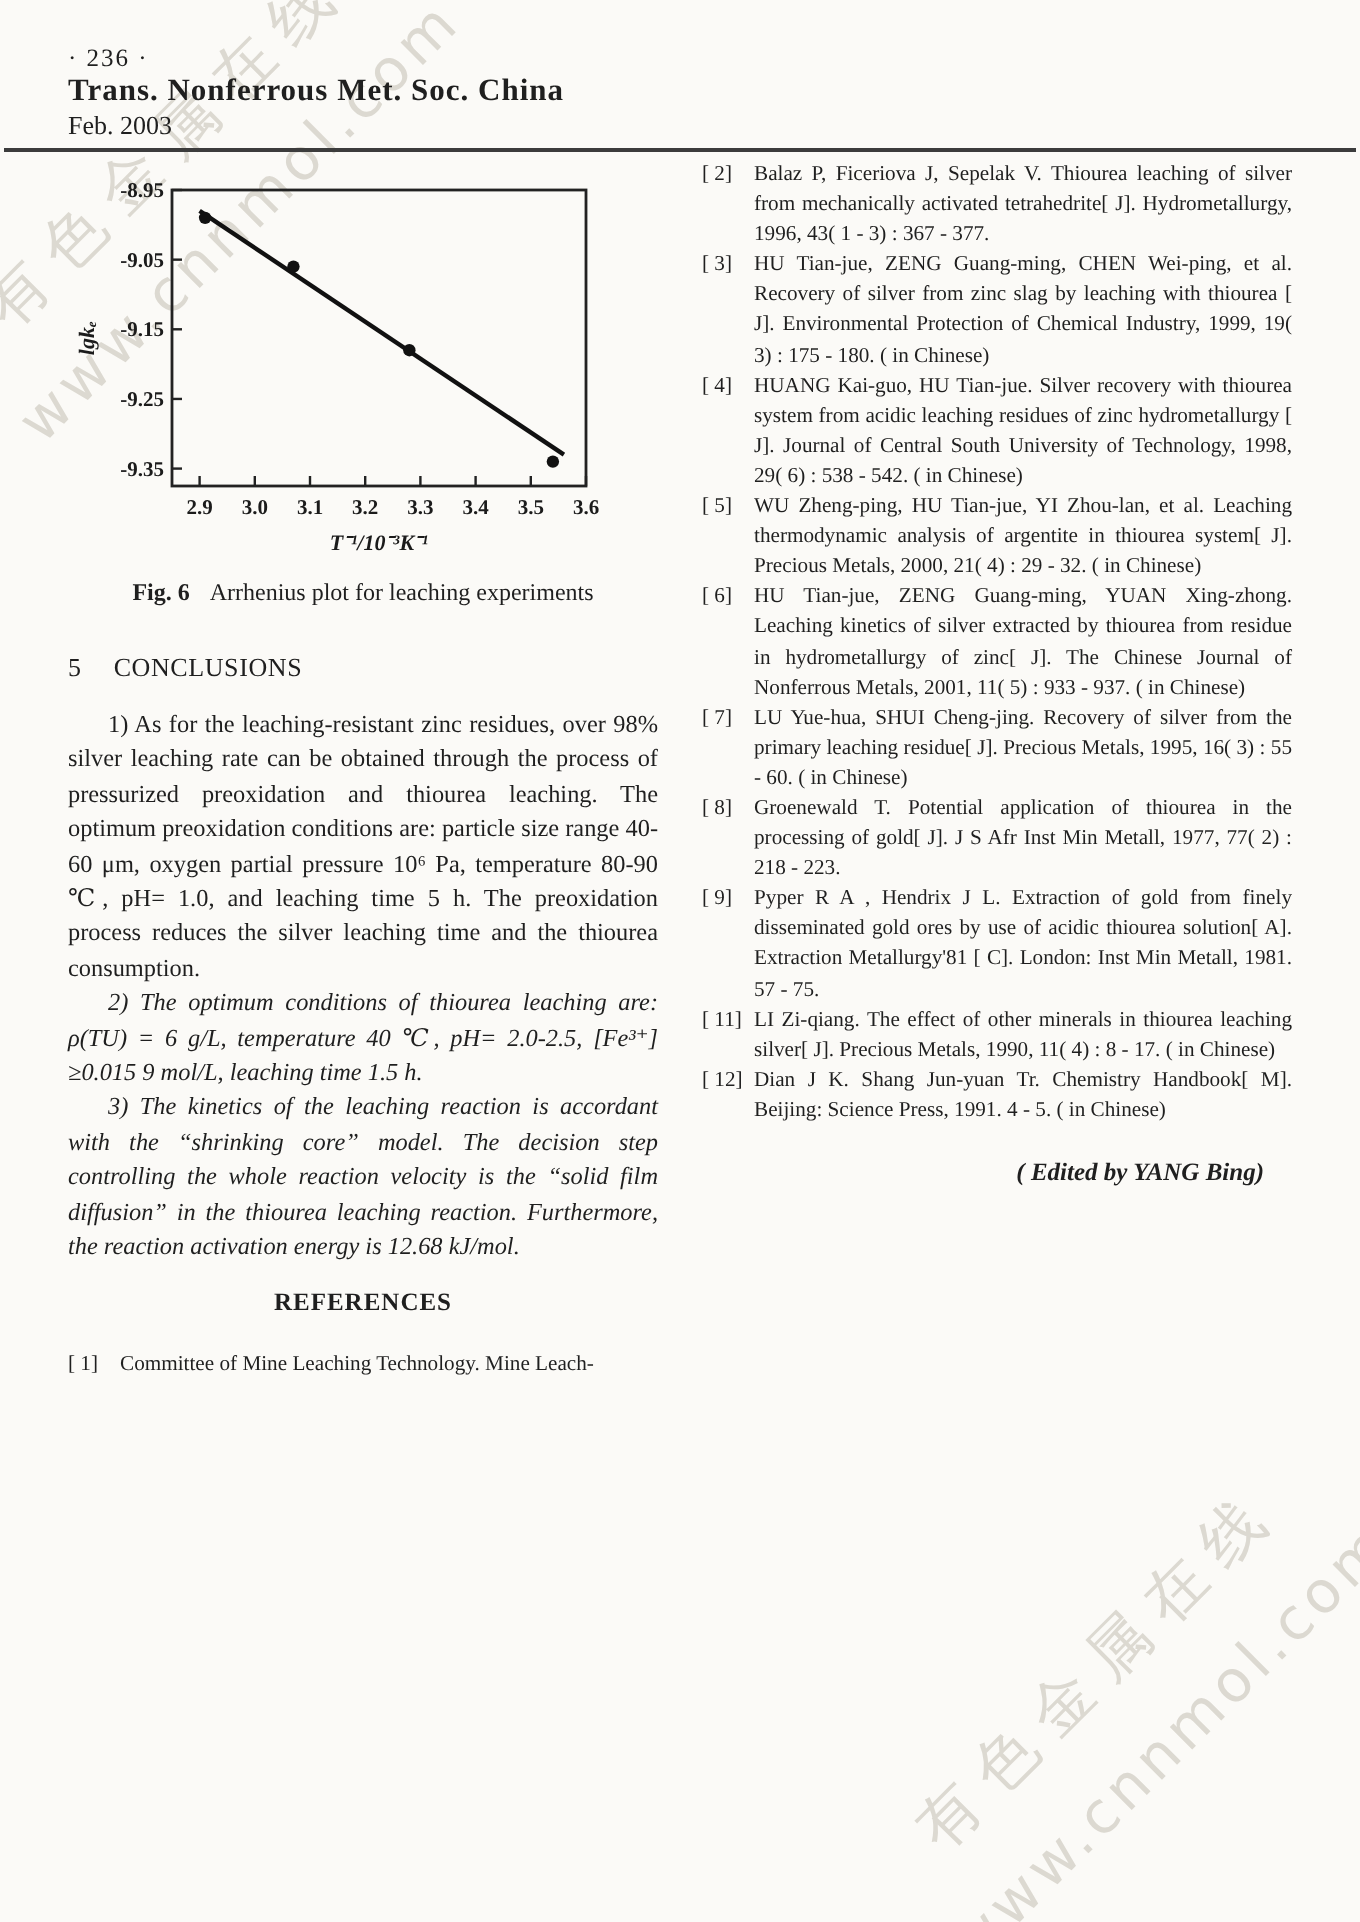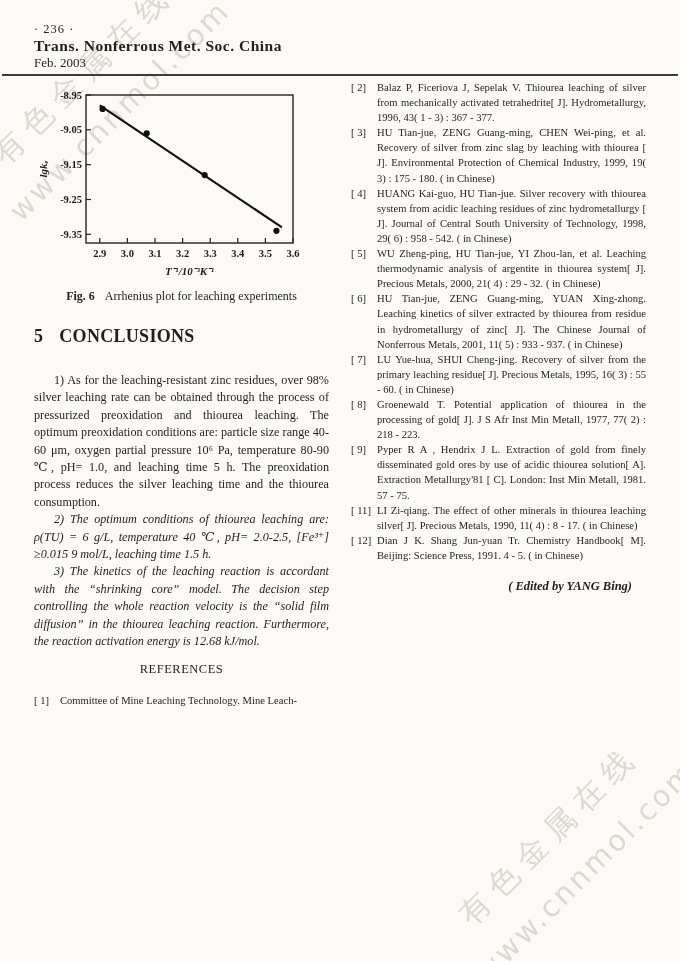--- a/index.html
+++ b/index.html
@@ -28,27 +28,27 @@
 
   
   .figure{margin-top:7px;}
   svg{display:block;}
   .tick{font:bold 10.5px "Liberation Serif",serif;fill:#1b1b1b;}
   .axis-label{font:italic bold 11px "Liberation Serif",serif;fill:#1b1b1b;}
   .caption{text-align:center;font-size:12px;margin-top:6px;}
   .caption b{margin-right:10px;}
 
   
-  .sec-heading{margin-top:22px;font-size:18px;font-weight:bold;letter-spacing:.3px;}
+  .sec-heading{margin-top:22px;font-size:13px;font-weight:normal;letter-spacing:.3px;}
   .sec-heading .secnum{margin-right:16px;}
-  .para{margin-top:25px;font-size:12.2px;line-height:17.4px;text-align:justify;text-indent:20px;}
+  .para{margin-top:12px;font-size:12.2px;line-height:17.4px;text-align:justify;text-indent:20px;}
   .para + .para{margin-top:0;font-style:italic;}
 
   
-  .ref-heading{margin-top:11px;text-align:center;font-size:12.5px;font-weight:normal;letter-spacing:.5px;}
+  .ref-heading{margin-top:11px;text-align:center;font-size:12.5px;font-weight:bold;letter-spacing:.5px;}
   .ref{display:flex;font-size:10.6px;line-height:15.1px;}
   .ref + .ref{margin-top:0;}
   .ref .lab{flex:none;width:26px;white-space:nowrap;}
   .ref .txt{flex:1;text-align:justify;}
   .left-ref{margin-top:16px;}
   .edited{margin-top:16px;padding-right:14px;text-align:right;font-size:12.5px;font-weight:bold;font-style:italic;}
 </style>
 </head>
 <body>
 
@@ -135,21 +135,21 @@
         <div class="ref">
           <span class="lab">[ 2]</span>
           <span class="txt">Balaz P, Ficeriova J, Sepelak V. Thiourea leaching of silver from mechanically activated tetrahedrite[ J].  Hydrometallurgy, 1996, 43( 1 - 3) : 367 - 377.</span>
         </div>
         <div class="ref">
           <span class="lab">[ 3]</span>
           <span class="txt">HU Tian-jue, ZENG Guang-ming, CHEN Wei-ping, et al. Recovery of silver from zinc slag by leaching with thiourea [ J].  Environmental Protection of Chemical Industry, 1999, 19( 3) : 175 - 180. ( in Chinese)</span>
         </div>
         <div class="ref">
           <span class="lab">[ 4]</span>
-          <span class="txt">HUANG Kai-guo, HU Tian-jue.  Silver recovery with thiourea system from acidic leaching residues of zinc hydrometallurgy [ J].  Journal of Central South University of Technology, 1998, 29( 6) : 958 - 542. ( in Chinese)</span>
+          <span class="txt">HUANG Kai-guo, HU Tian-jue.  Silver recovery with thiourea system from acidic leaching residues of zinc hydrometallurgy [ J].  Journal of Central South University of Technology, 1998, 29( 6) : 538 - 542. ( in Chinese)</span>
         </div>
         <div class="ref">
           <span class="lab">[ 5]</span>
           <span class="txt">WU Zheng-ping, HU Tian-jue, YI Zhou-lan, et al. Leaching thermodynamic analysis of argentite in thiourea system[ J]. Precious Metals, 2000, 21( 4) : 29 - 32. ( in Chinese)</span>
         </div>
         <div class="ref">
           <span class="lab">[ 6]</span>
           <span class="txt">HU Tian-jue, ZENG Guang-ming, YUAN Xing-zhong. Leaching kinetics of silver extracted by thiourea from residue in hydrometallurgy of zinc[ J].  The Chinese Journal of Nonferrous Metals, 2001, 11( 5) : 933 - 937. ( in Chinese)</span>
         </div>
         <div class="ref">

